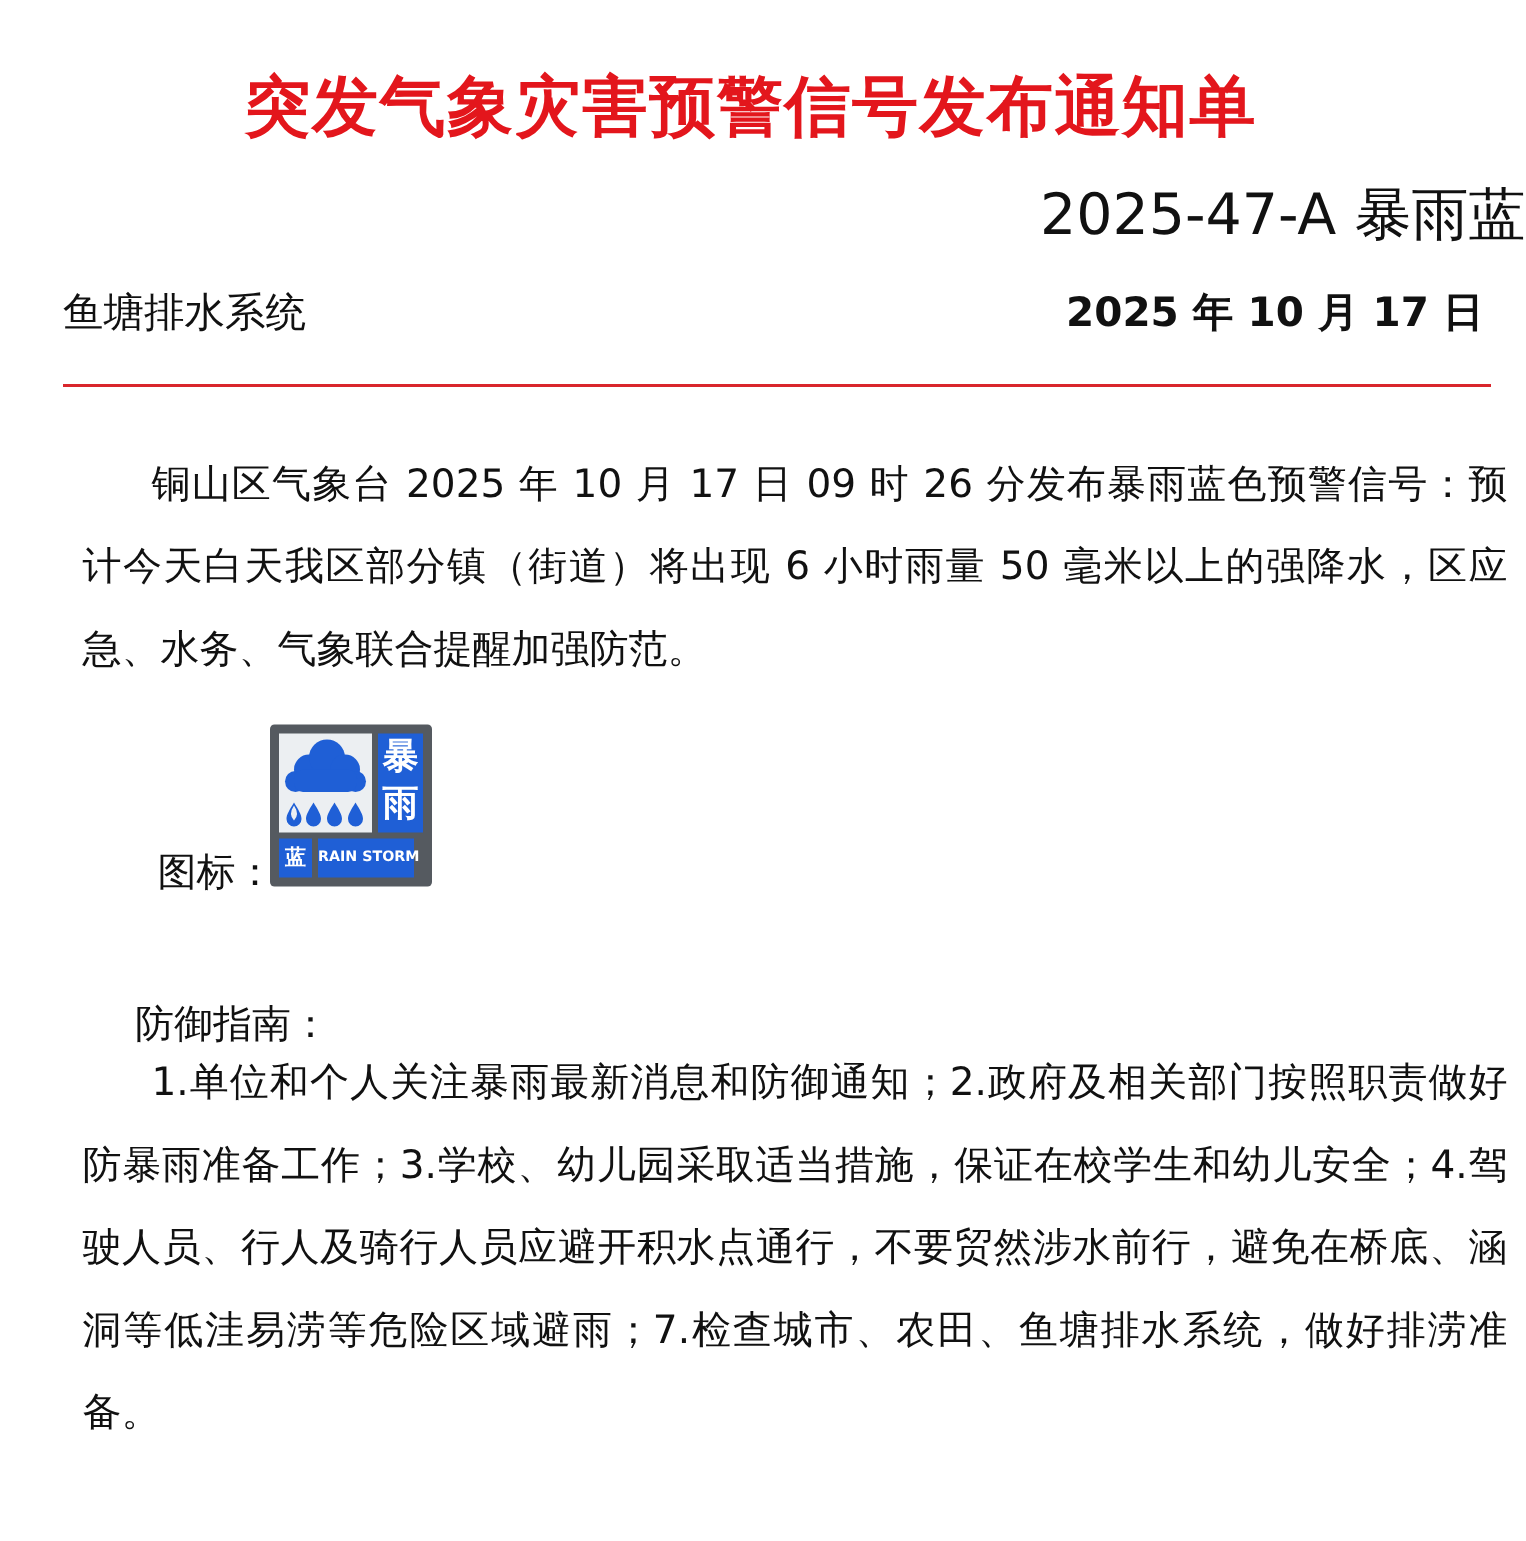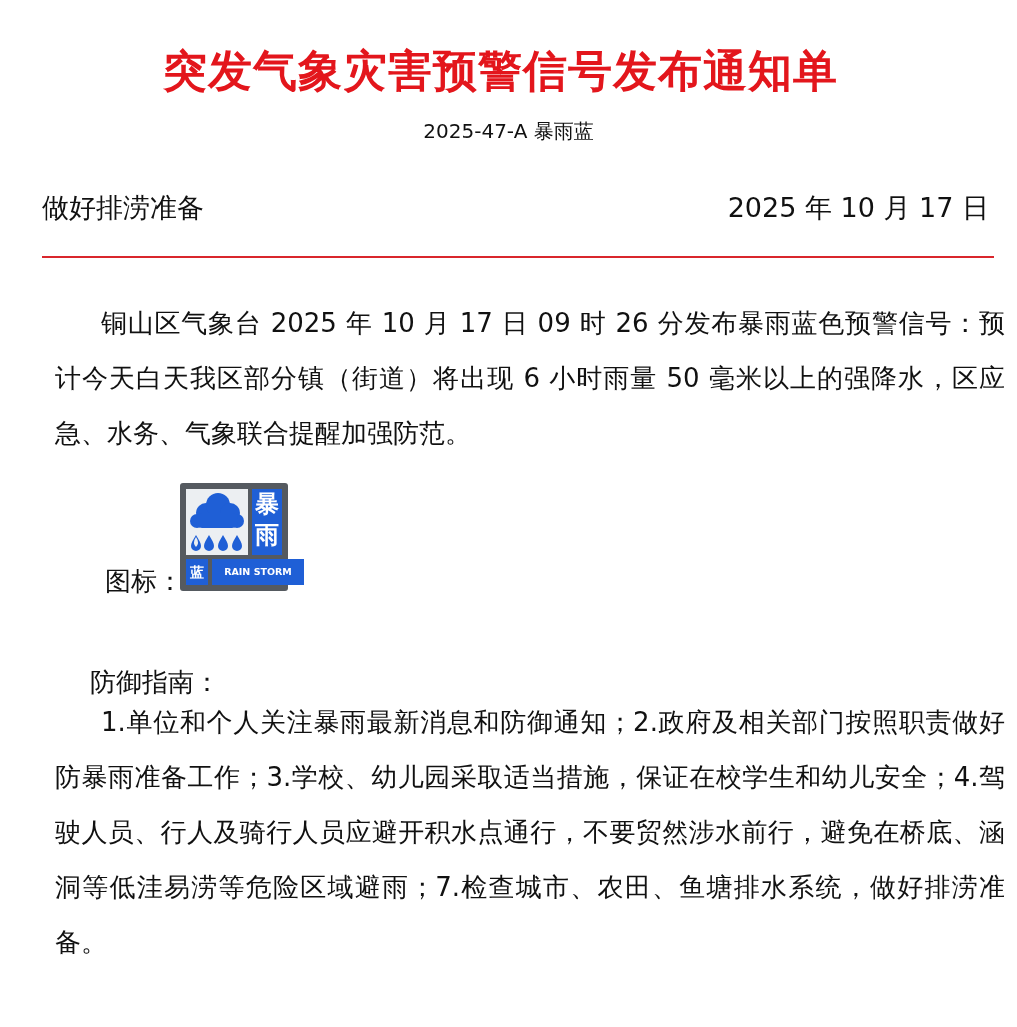--- a/index.html
+++ b/index.html
@@ -1,46 +1,46 @@
 <!DOCTYPE html>
 <html><head>
 <meta charset="utf-8">
 <style>
   html, body { margin: 0; padding: 0; background: #ffffff; }
   body { width: 1017px; height: 1027px; position: relative; overflow: hidden;
          font-family: "DejaVu Sans", "Liberation Sans", sans-serif; color: #111; }
   .title { position: absolute; top: 42px; left: 0; width: 1001px; text-align: center;
            font-size: 44px; font-weight: bold; color: #e3161c; letter-spacing: 1px; }
-  .subtitle { position: absolute; top: 118px; left: 0; width: 1017px; text-align: center;
-              font-size: 20px; color: #111; }
+  .subtitle { position: absolute; top: 118px; left: 0; width: 1017px; text-align: right;
+              font-size: 38px; color: #111; }
   .issuer { position: absolute; top: 190px; left: 42px; font-size: 27px; }
-  .date { position: absolute; top: 190px; right: 28px; font-size: 27px; }
+  .date { position: absolute; top: 190px; right: 28px; font-size: 27px; font-weight: bold; }
   .rule { position: absolute; top: 256px; left: 42px; width: 952px; height: 2px; background: #d9262c; }
   .para { position: absolute; left: 44px; width: 950px; font-size: 26px; line-height: 55px;
           text-align: justify; margin: 11px; }
   .p1 { top: 285px; text-indent: 46px; }
   .icon-label { position: absolute; top: 564px; left: 105px; font-size: 26px; }
   .signal { position: absolute; top: 483px; left: 180px; width: 108px; height: 108px;
             background: #555a60; border-radius: 3px; }
   .sig-sky { position: absolute; left: 6px; top: 6px; width: 62px; height: 66px; background: #eceff2; }
   .sig-word { position: absolute; left: 72px; top: 6px; width: 30px; height: 66px; background: #1f5fd6;
               color: #fff; font-size: 24px; font-weight: bold; text-align: center; line-height: 31px; }
   .sig-color { position: absolute; left: 6px; top: 76px; width: 22px; height: 26px; background: #1f5fd6;
                color: #fff; font-size: 14px; font-weight: bold; text-align: center; line-height: 26px; }
-  .sig-en { position: absolute; left: 32px; top: 76px; width: 92px; height: 26px; background: #1f5fd6;
+  .sig-en { position: absolute; left: 32px; top: 76px; width: 64px; height: 26px; background: #1f5fd6;
             color: #fff; font-size: 9.5px; font-weight: bold; text-align: center; line-height: 26px; white-space: nowrap; }
   .guide-head { position: absolute; top: 624px; left: 90px; font-size: 26px; margin-top: 41px; }
   .p2 { top: 684px; text-indent: 46px; }
 </style>
 </head>
 <body>
 
 <div class="title">突发气象灾害预警信号发布通知单</div>
 <div class="subtitle">2025-47-A 暴雨蓝</div>
-<div class="issuer">做好排涝准备</div>
+<div class="issuer">鱼塘排水系统</div>
 <div class="date">2025 年 10 月 17 日</div>
 <div class="rule"></div>
 
 <p class="para p1">铜山区气象台 2025 年 10 月 17 日 09 时 26 分发布暴雨蓝色预警信号：预计今天白天我区部分镇（街道）将出现 6 小时雨量 50 毫米以上的强降水，区应急、水务、气象联合提醒加强防范。</p>
 
 <div class="icon-label">图标：</div>
 <div class="signal">
   <div class="sig-sky">
     <svg width="62" height="66" viewBox="0 0 62 66">
       <g fill="#1f5fd6">

